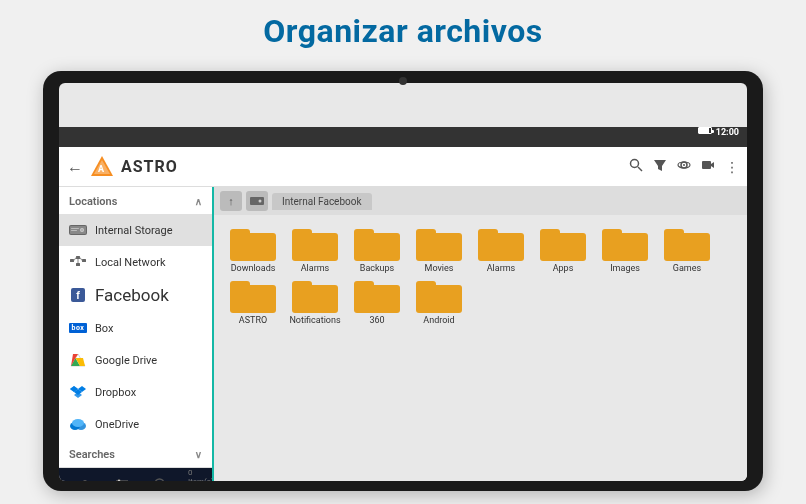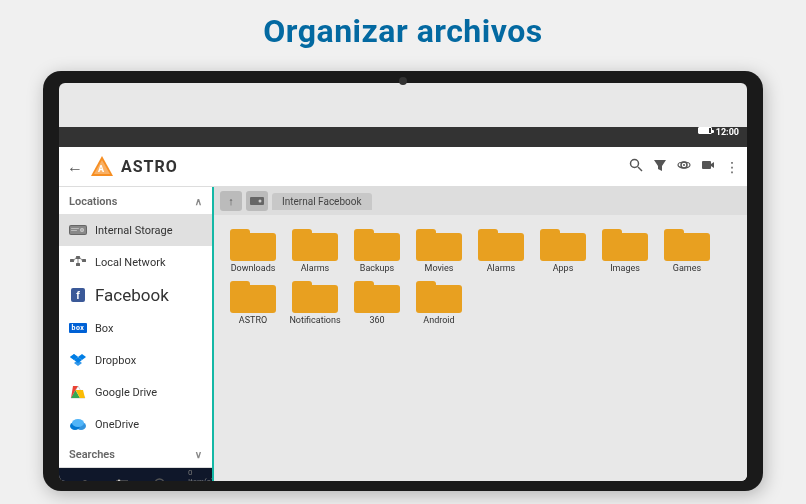--- a/index.html
+++ b/index.html
@@ -413,40 +413,40 @@
           <div class="sidebar-item">
             <div class="sidebar-item-icon">
               <div class="icon-box">box</div>
             </div>
             <span style="font-size:11px;color:#333;">Box</span>
           </div>
 
           <div class="sidebar-item">
             <div class="sidebar-item-icon">
               <svg width="16" height="14" viewBox="0 0 16 14">
+                <polygon points="8,1 15,13 1,13" fill="none" stroke="#aaa" stroke-width="0.5"></polygon>
+                <polygon points="1,13 5.5,5 10,13" fill="#34a853"></polygon>
+                <polygon points="5.5,5 13,5 15,13 10,13" fill="#fbbc05"></polygon>
+                <polygon points="1,13 5.5,5 8,1 3,1" fill="#ea4335"></polygon>
+              </svg>
+            </div>
+            <span style="font-size:11px;color:#333;">Google Drive</span>
+          </div>
+
+          <div class="sidebar-item">
+            <div class="sidebar-item-icon">
+              <svg width="16" height="14" viewBox="0 0 16 14">
                 <polygon points="4,1 8,4 4,7 0,4" fill="#007ee5"></polygon>
                 <polygon points="12,1 16,4 12,7 8,4" fill="#007ee5"></polygon>
                 <polygon points="4,7 8,10 12,7 8,4" fill="#007ee5"></polygon>
                 <polygon points="0,4 4,7 8,4 4,1" fill="#007ee5" opacity="0.7"></polygon>
                 <polygon points="4,10 8,13 12,10 8,7" fill="#007ee5" opacity="0.8"></polygon>
               </svg>
             </div>
             <span style="font-size:11px;color:#333;">Dropbox</span>
-          </div>
-
-          <div class="sidebar-item">
-            <div class="sidebar-item-icon">
-              <svg width="16" height="14" viewBox="0 0 16 14">
-                <polygon points="8,1 15,13 1,13" fill="none" stroke="#aaa" stroke-width="0.5"></polygon>
-                <polygon points="1,13 5.5,5 10,13" fill="#34a853"></polygon>
-                <polygon points="5.5,5 13,5 15,13 10,13" fill="#fbbc05"></polygon>
-                <polygon points="1,13 5.5,5 8,1 3,1" fill="#ea4335"></polygon>
-              </svg>
-            </div>
-            <span style="font-size:11px;color:#333;">Google Drive</span>
           </div>
 
           <div class="sidebar-item">
             <div class="sidebar-item-icon">
               <svg width="18" height="12" viewBox="0 0 18 12">
                 <ellipse cx="6" cy="8" rx="5" ry="4" fill="#0078d4"></ellipse>
                 <ellipse cx="12" cy="8" rx="5" ry="4" fill="#0078d4" opacity="0.8"></ellipse>
                 <ellipse cx="9" cy="5" rx="6" ry="4" fill="#50b4f8"></ellipse>
               </svg>
             </div>

